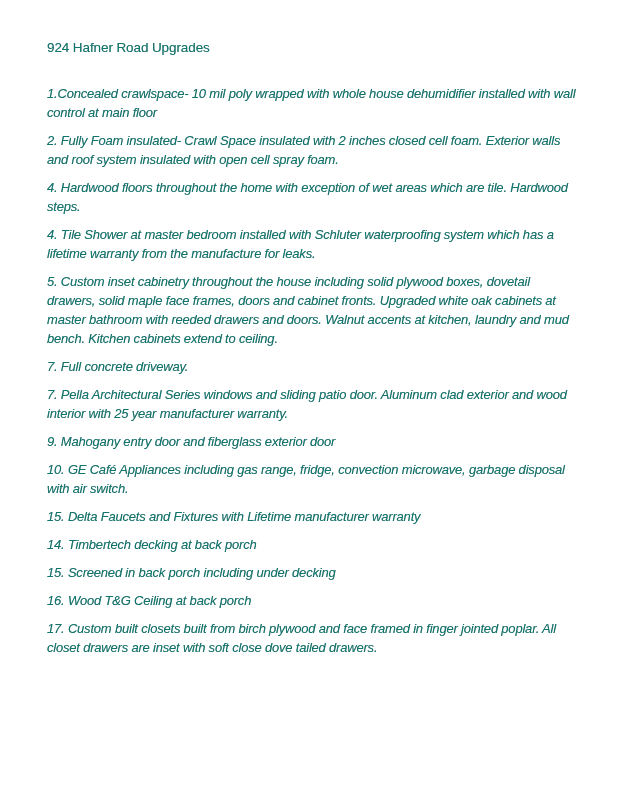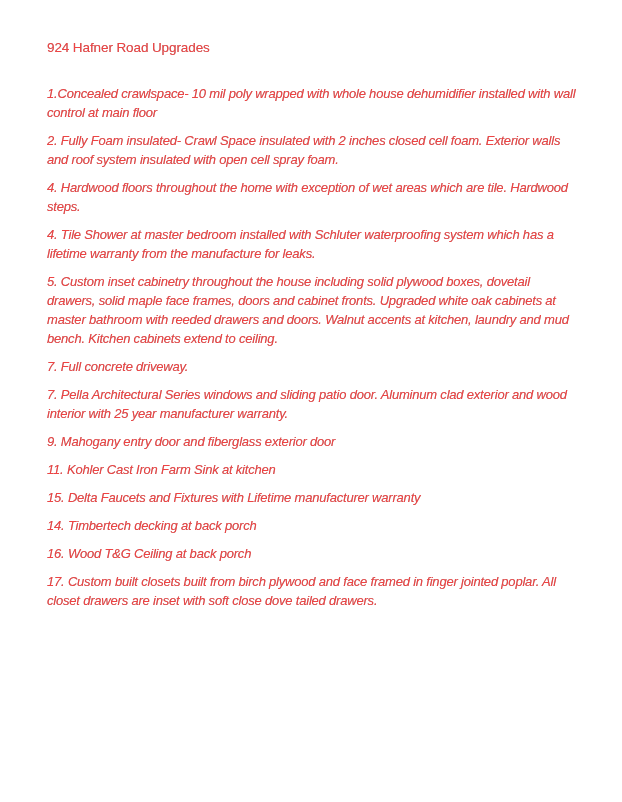--- a/index.html
+++ b/index.html
@@ -7,21 +7,21 @@
     padding: 0;
     background: #ffffff;
   }
   .doc-page {
     position: relative;
     width: 622px;
     height: 802px;
     background: #ffffff;
     overflow: hidden;
     font-family: "Liberation Sans", "DejaVu Sans", sans-serif;
-    color: #ef4444;
+    color: #0f766e;
     box-sizing: border-box;
     padding: 38px 45px 0 47px;
   }
   .doc-title {
     font-size: 13.5px;
     font-weight: 400;
     margin: 0 0 27px 0;
     line-height: 19px;
     letter-spacing: -0.1px;
     text-shadow: 0 0 0.5px rgba(58,58,58,0.45);
@@ -45,19 +45,20 @@
   <h1 class="doc-title">924 Hafner Road Upgrades</h1>
   <div class="doc-body">
     <p class="doc-item">1.Concealed crawlspace- 10 mil poly wrapped with whole house dehumidifier installed with wall control at main floor</p>
     <p class="doc-item">2. Fully Foam insulated- Crawl Space insulated with 2 inches closed cell foam. Exterior walls and roof system insulated with open cell spray foam.</p>
     <p class="doc-item">4. Hardwood floors throughout the home with exception of wet areas which are tile. Hardwood steps.</p>
     <p class="doc-item">4. Tile Shower at master bedroom installed with Schluter waterproofing system which has a lifetime warranty from the manufacture for leaks.</p>
     <p class="doc-item">5. Custom inset cabinetry throughout the house including solid plywood boxes, dovetail drawers, solid maple face frames, doors and cabinet fronts. Upgraded white oak cabinets at master bathroom with reeded drawers and doors. Walnut accents at kitchen, laundry and mud bench. Kitchen cabinets extend to ceiling.</p>
     <p class="doc-item">7. Full concrete driveway.</p>
     <p class="doc-item">7. Pella Architectural Series windows and sliding patio door. Aluminum clad exterior and wood interior with 25 year manufacturer warranty.</p>
     <p class="doc-item">9. Mahogany entry door and fiberglass exterior door</p>
-    <p class="doc-item">11. Kohler Cast Iron Farm Sink at kitchen</p>
+    <p class="doc-item">10. GE Café Appliances including gas range, fridge, convection microwave, garbage disposal with air switch.</p>
     <p class="doc-item">15. Delta Faucets and Fixtures with Lifetime manufacturer warranty</p>
     <p class="doc-item">14. Timbertech decking at back porch</p>
+    <p class="doc-item">15. Screened in back porch including under decking</p>
     <p class="doc-item">16. Wood T&amp;G Ceiling at back porch</p>
     <p class="doc-item">17. Custom built closets built from birch plywood and face framed in finger jointed poplar. All closet drawers are inset with soft close dove tailed drawers.</p>
   </div>
 </div>
 
 </body></html>

